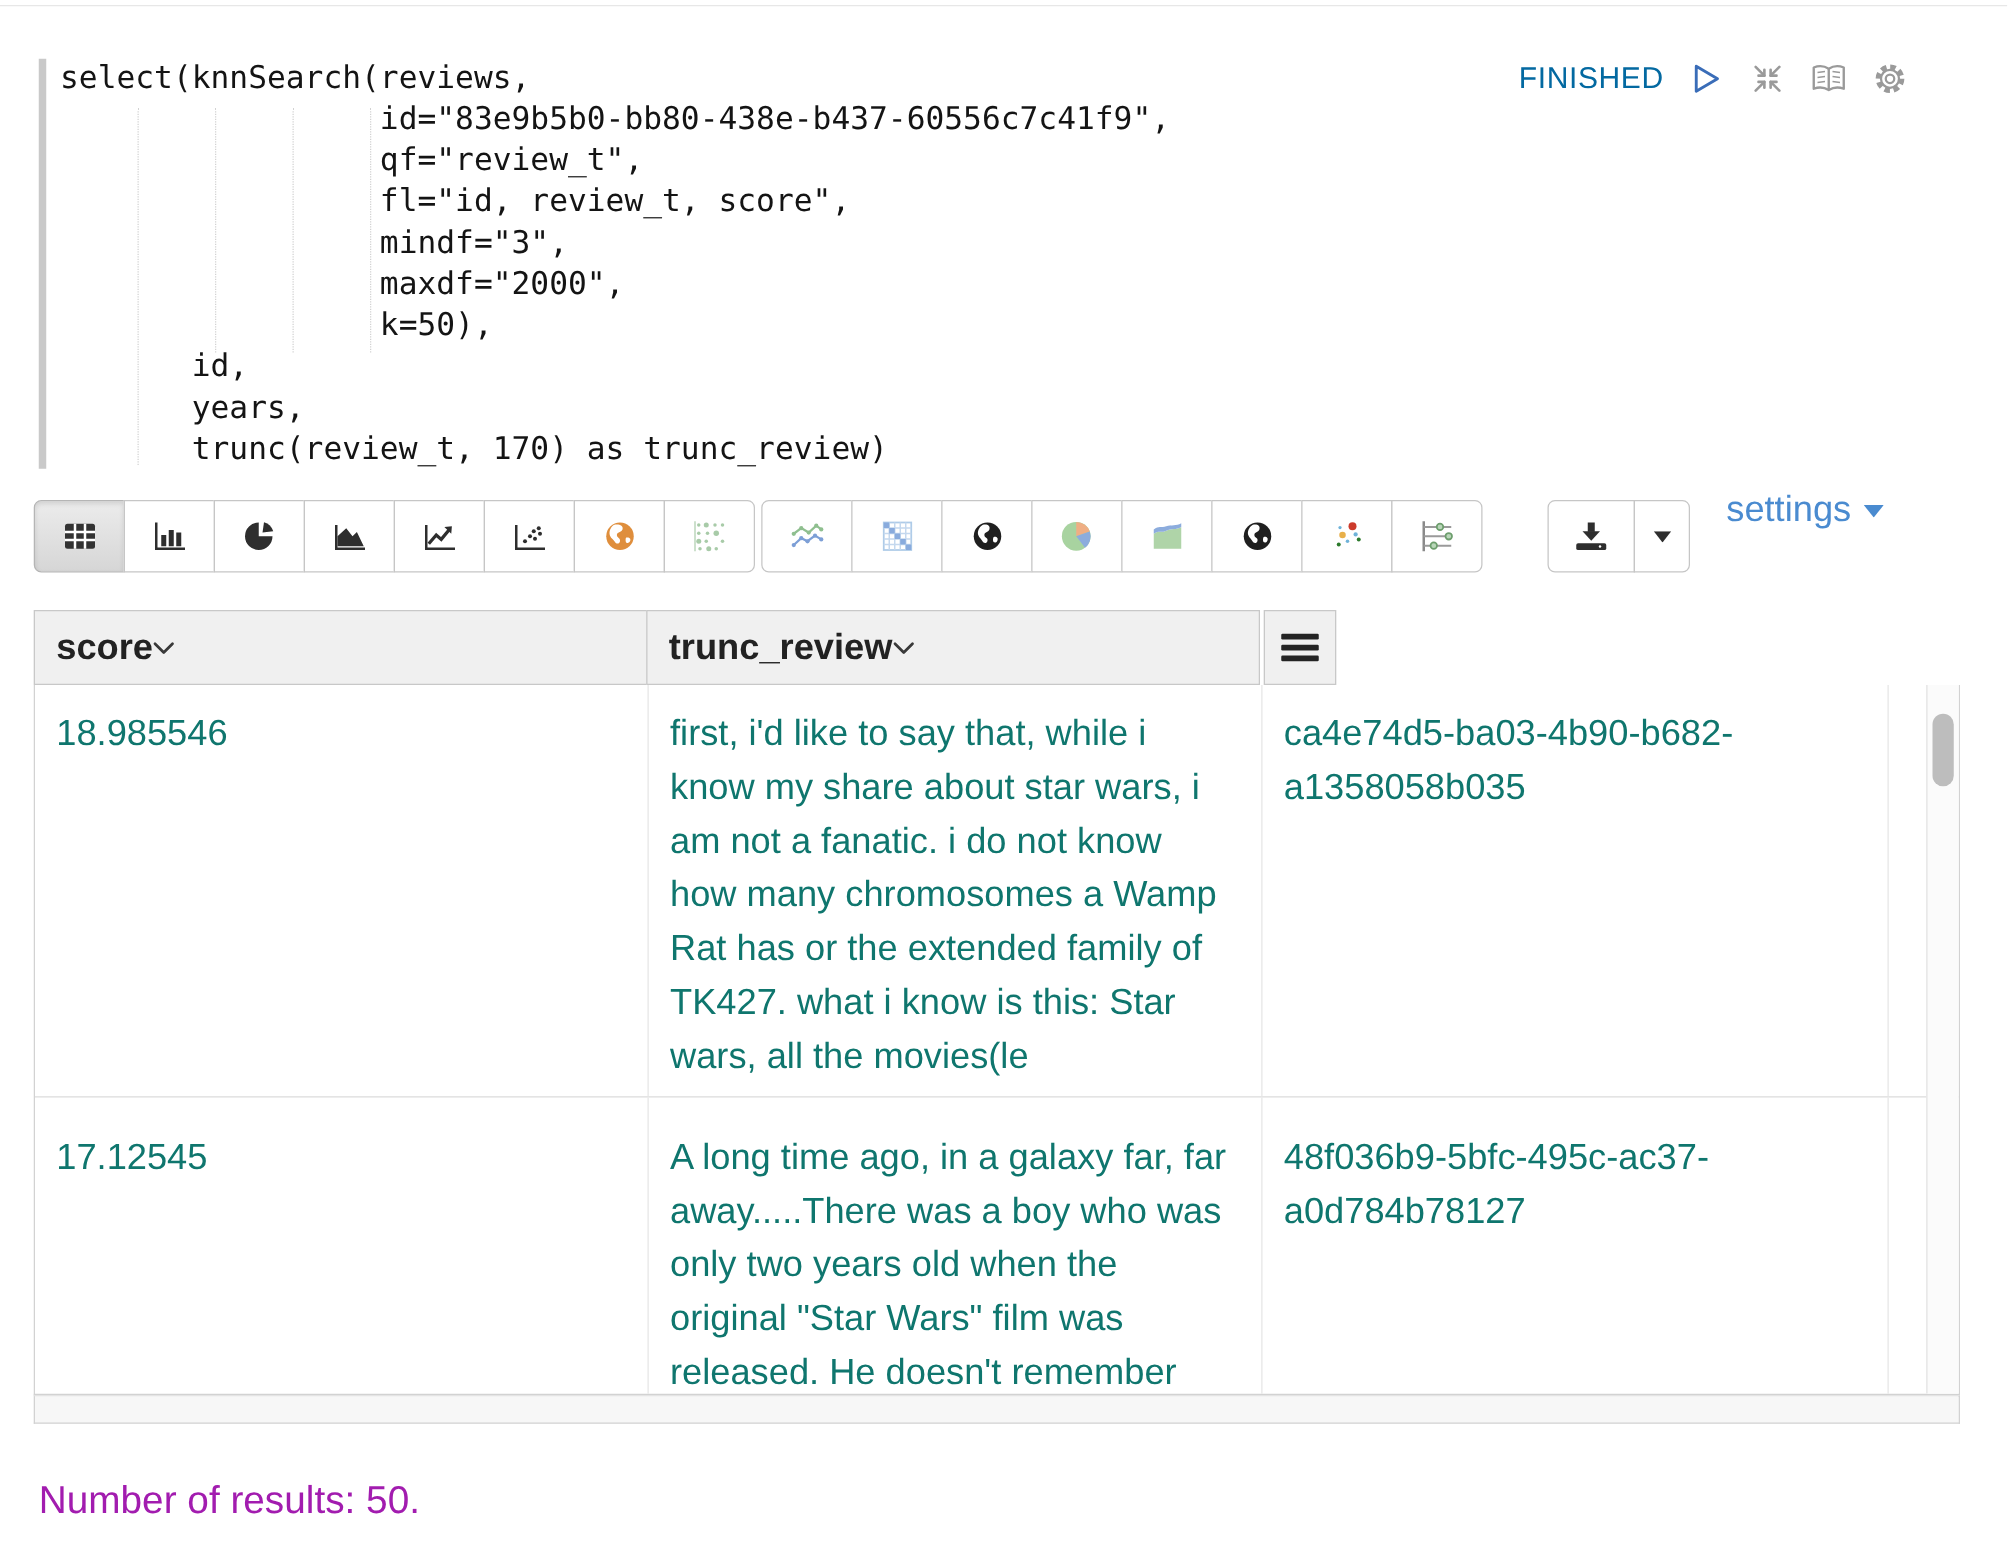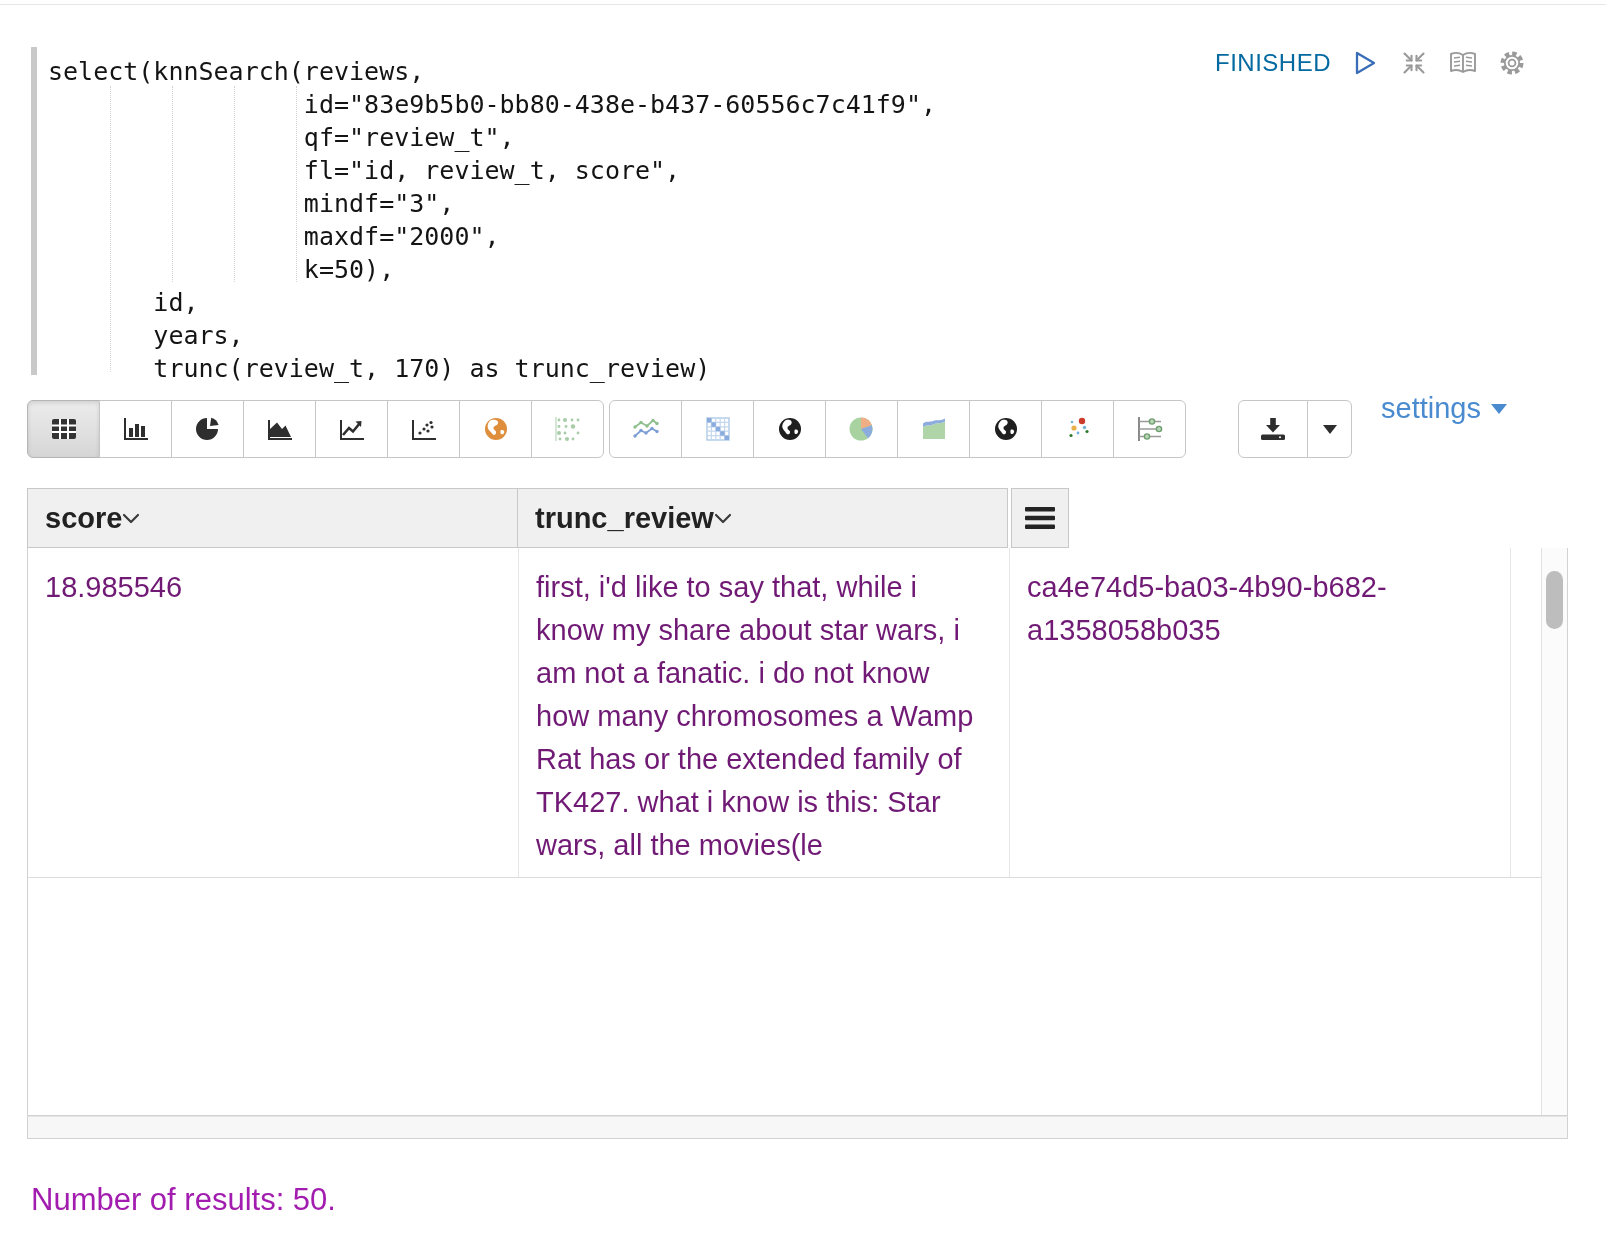--- a/index.html
+++ b/index.html
@@ -12,21 +12,21 @@
 
   
   .code-gutter { position:absolute; left:31px; top:47px; width:6px; height:328px; background:#c9c9c9; }
   .indent-guide { position:absolute; top:86px; width:0; border-left:1px dotted #d2d2d2; }
   .g1 { left:110px; height:286px; }
   .g2 { left:172px; height:196px; }
   .g3 { left:234px; height:196px; }
   .g4 { left:296px; height:196px; }
   .code-block {
     position:absolute; left:48px; top:45px;
-    font-family:"DejaVu Sans Mono", monospace; font-size:25px; line-height:33px; color:#141414;margin-top:10px;
+    font-family:"DejaVu Sans Mono", monospace; font-size:25px; line-height:33px; color:#141414;
   }
   .code-line { white-space:pre; }
 
   
   .status-bar { position:absolute; top:48px; right:79px; display:flex; align-items:center; gap:19px; }
   .status-label { color:#0369a1; font-size:24px; letter-spacing:0.5px; }
   .ctl { display:flex; align-items:center; justify-content:center; width:30px; height:30px; cursor:pointer; }
 
   
   .toolbar { position:absolute; left:27px; top:400px; display:flex; align-items:flex-start; }
@@ -59,21 +59,21 @@
   .th-id { width:501px; }
   .th-spacer { width:3px; }
   .th-menu { width:58px; background:#f0f0f0; border:1px solid #c8c8c8; display:flex; align-items:center; justify-content:center; cursor:pointer; }
 
   .tbl-body {
     position:relative; height:568px; overflow:hidden;
     border:1px solid #d2d2d2; border-top:none; background:#fff;
   }
   .tr { display:flex; }
   .tr-1 { height:330px; border-bottom:1px solid #dcdcdc; }
-  .td { font-size:29px; line-height:43px; color:#701a75; padding:18px 26px 0 17px; }
+  .td { font-size:29px; line-height:43px; color:#0f766e; padding:18px 26px 0 17px; }
   .td-score { width:491px; border-right:1px solid #e6e6e6; }
   .td-trunc { width:491px; border-right:1px solid #e6e6e6; }
   .td-id { width:501px; border-right:1px solid #e6e6e6; }
   .tr-2 .td { padding-top:27px; }
 
   .vscroll {
     position:absolute; top:0; right:0; width:26px; height:100%;
     background:#fbfbfb; border-left:1px solid #e2e2e2; cursor:pointer;
   }
   .vscroll-thumb { position:absolute; top:23px; left:4px; width:17px; height:58px; background:#bdbdbd; border-radius:9px; }
@@ -405,20 +405,25 @@
         </span>
       </div>
     </div>
 
     <div class="tbl-body">
       <div class="tr tr-1">
         <div class="td td-score">18.985546</div>
         <div class="td td-trunc">first, i'd like to say that, while i know my share about star wars, i am not a fanatic. i do not know how many chromosomes a Wamp Rat has or the extended family of TK427. what i know is this: Star wars, all the movies(le</div>
         <div class="td td-id">ca4e74d5-ba03-4b90-b682-a1358058b035</div>
       </div>
+      <div class="tr tr-2">
+        <div class="td td-score">17.12545</div>
+        <div class="td td-trunc">A long time ago, in a galaxy far, far away.....There was a boy who was only two years old when the original "Star Wars" film was released. He doesn't remember</div>
+        <div class="td td-id">48f036b9-5bfc-495c-ac37-a0d784b78127</div>
+      </div>
       <div class="vscroll">
         <div class="vscroll-thumb"></div>
       </div>
     </div>
 
     <div class="hscroll"></div>
   </div>
 
   <div class="results-count">Number of results: 50.</div>
 </div>

